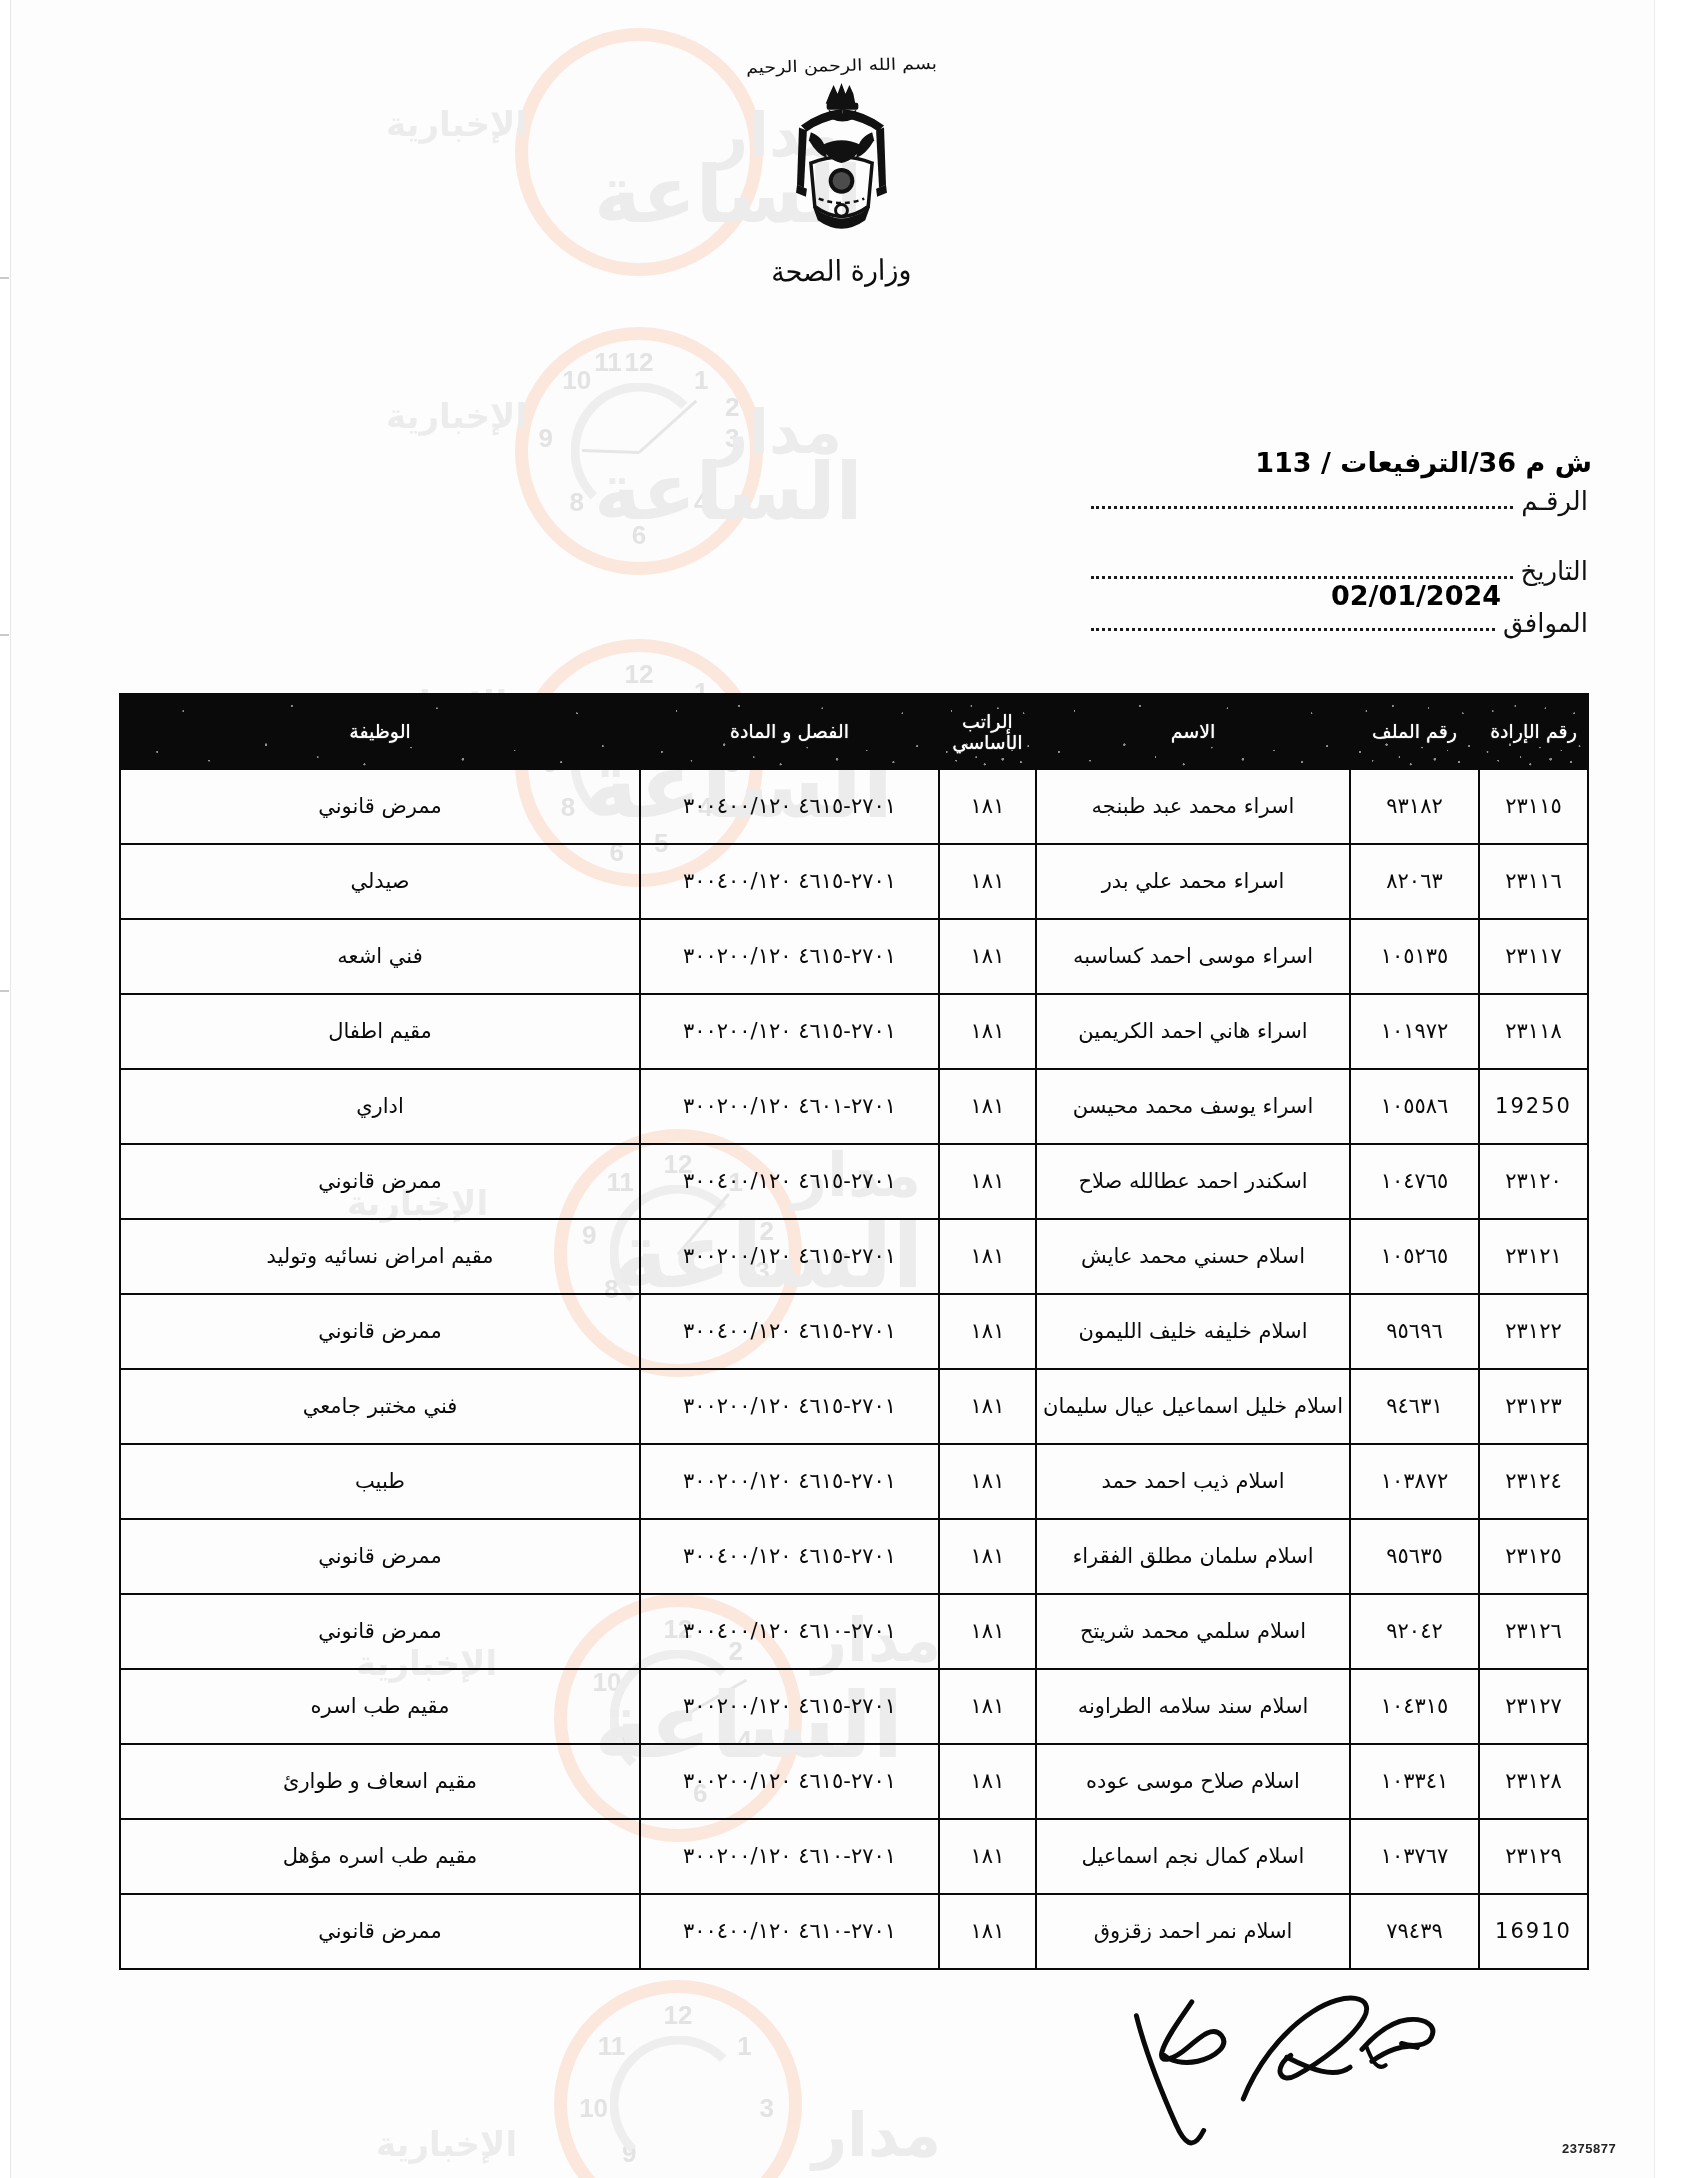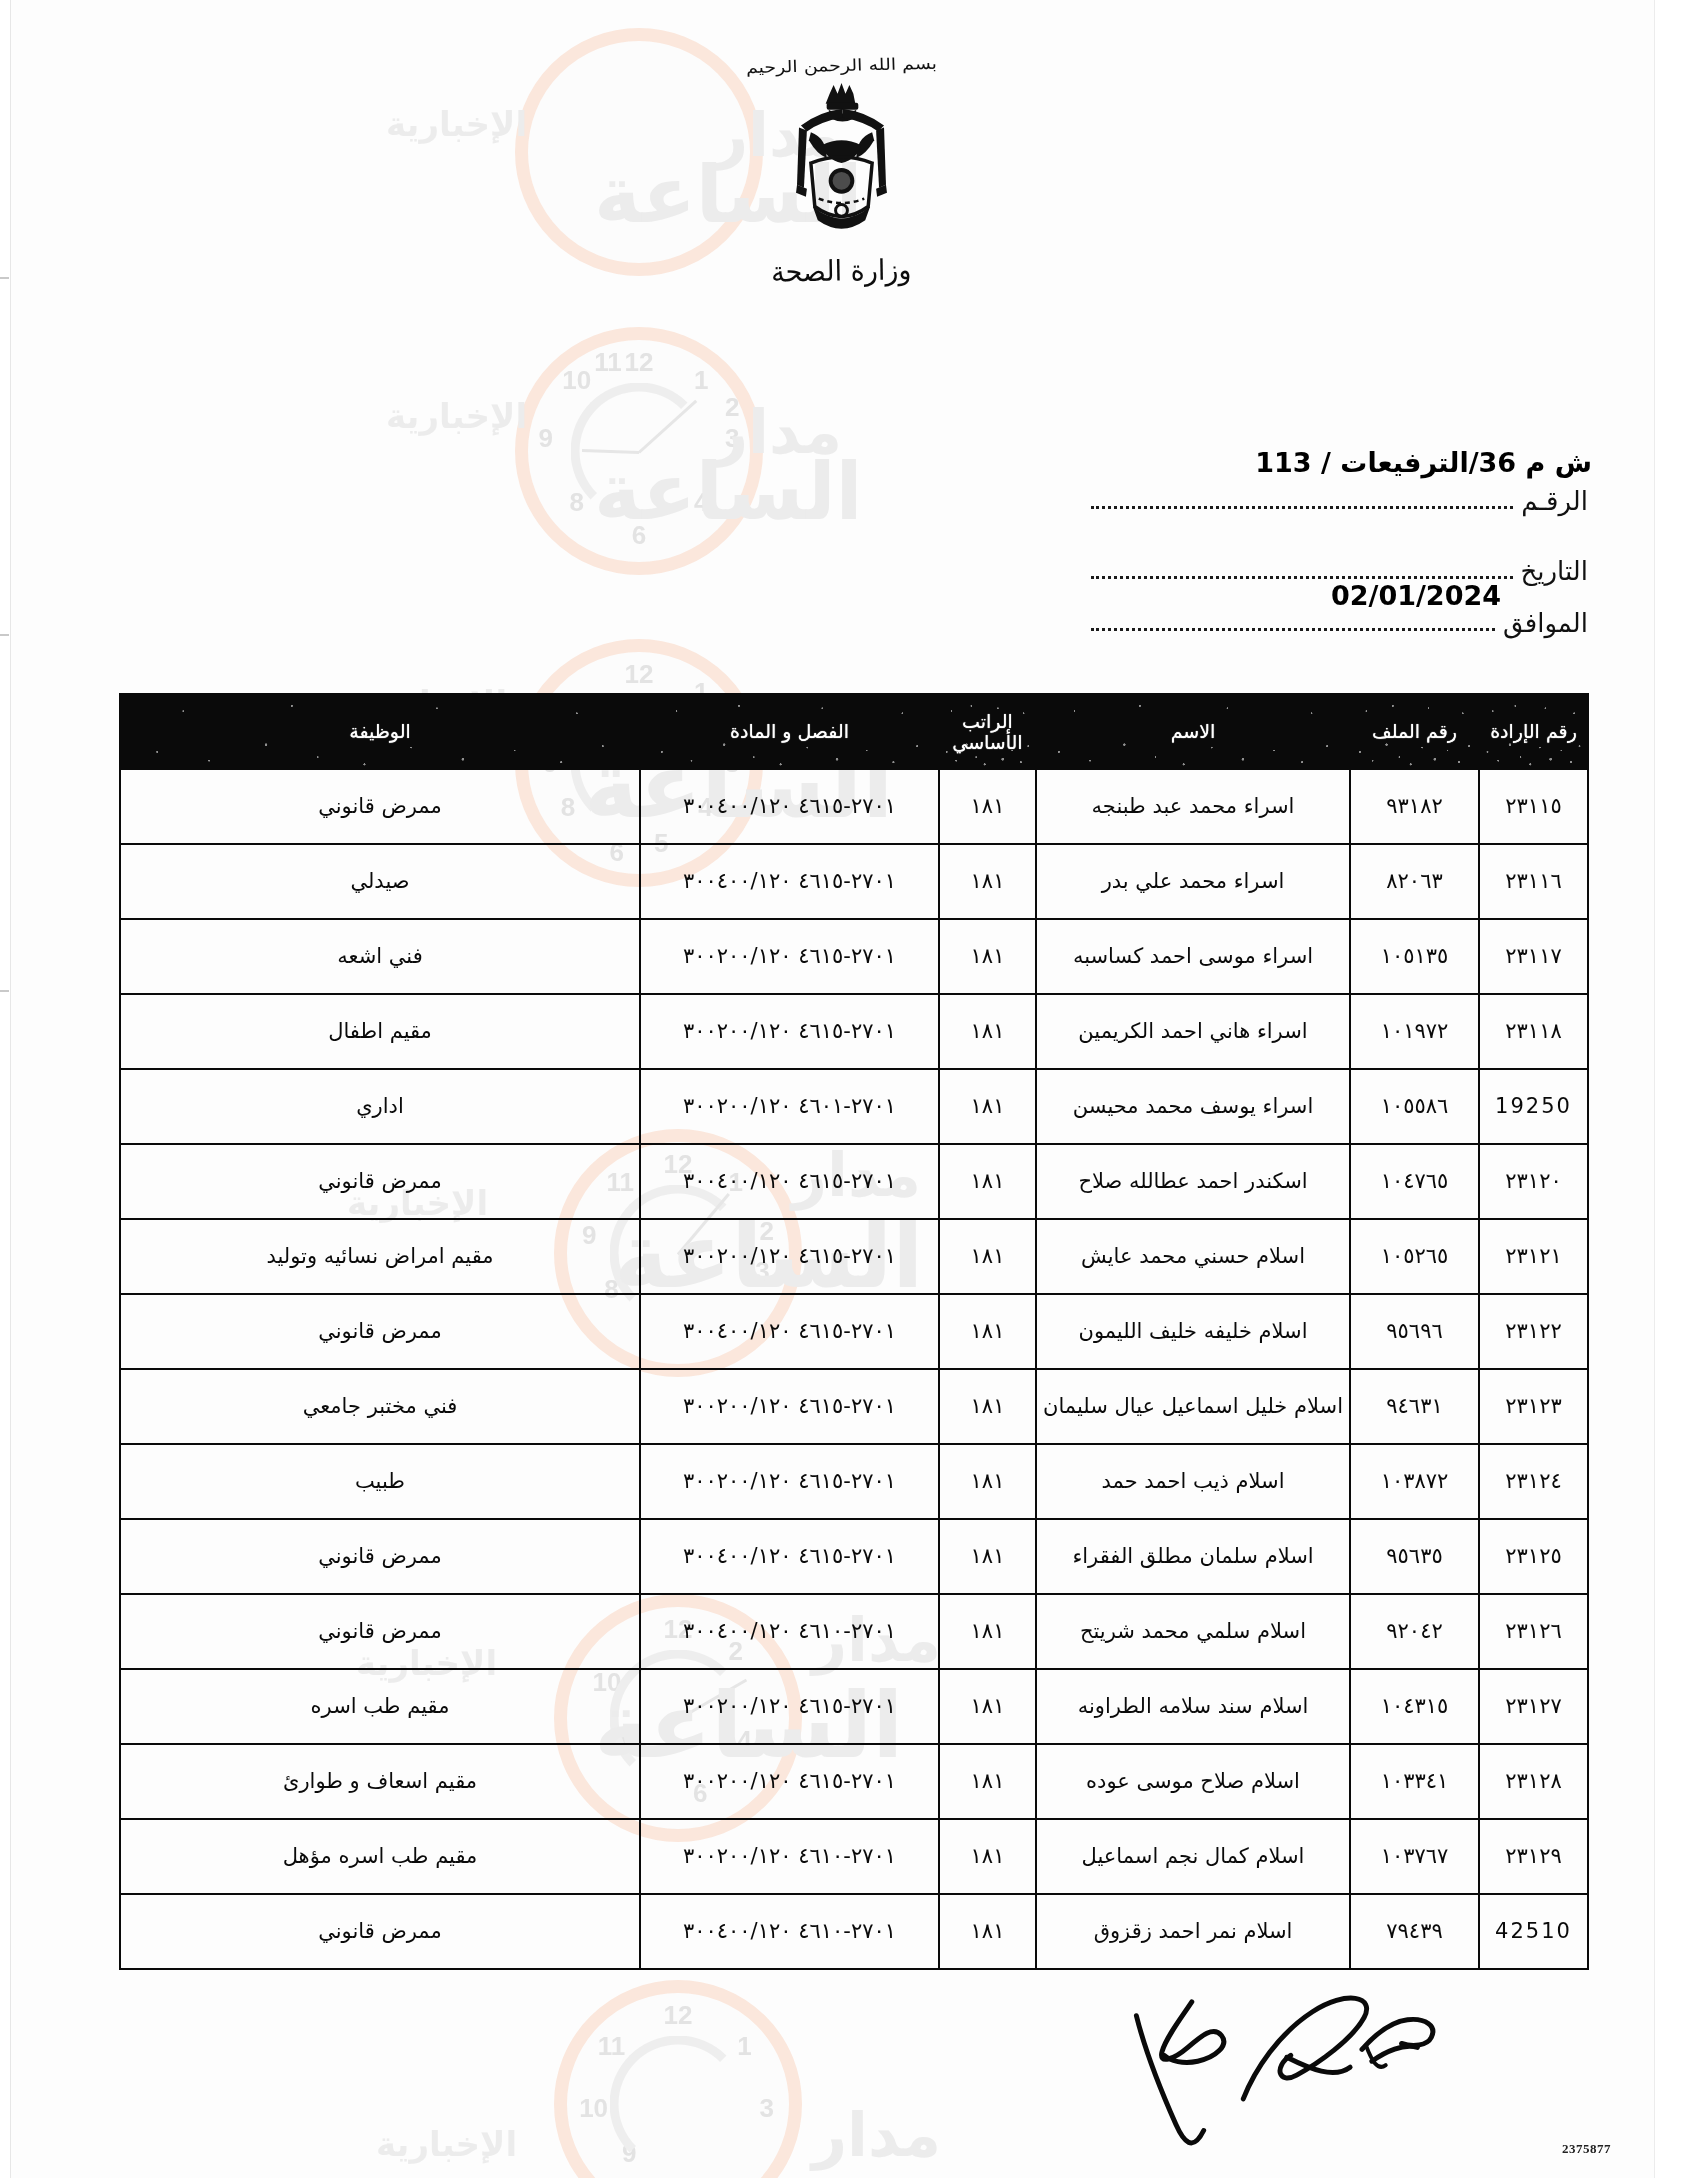--- a/index.html
+++ b/index.html
@@ -241,21 +241,21 @@
     top: 1990px;
     width: 436px;
     height: 188px;
   }
   .doc-id {
     position: absolute;
     left: 1562px;
     top: 2141px;
     font-size: 13px;
     font-weight: bold;
-    font-family: Liberation Serif, serif;
+    font-family: Liberation Sans, sans-serif;
     color: #222;
     letter-spacing: 0.5px;
     direction: ltr;
   }
 </style>
 </head>
 <body>
 
 <div class="page">
 
@@ -548,21 +548,21 @@
           </tr>
           <tr>
             <td class="c-idara">٢٣١٢٩</td>
             <td class="c-file">١٠٣٧٦٧</td>
             <td class="c-name">اسلام كمال نجم اسماعيل</td>
             <td class="c-salary">١٨١</td>
             <td class="c-chapter">٢٧٠١-٤٦١٠  ٣٠٠٢٠٠/١٢٠</td>
             <td class="c-job">مقيم طب اسره مؤهل</td>
           </tr>
           <tr>
-            <td class="c-idara">42510</td>
+            <td class="c-idara">16910</td>
             <td class="c-file">٧٩٤٣٩</td>
             <td class="c-name">اسلام نمر احمد زقزوق</td>
             <td class="c-salary">١٨١</td>
             <td class="c-chapter">٢٧٠١-٤٦١٠  ٣٠٠٤٠٠/١٢٠</td>
             <td class="c-job">ممرض قانوني</td>
           </tr>
         </tbody>
     </table>
   </div>
 

